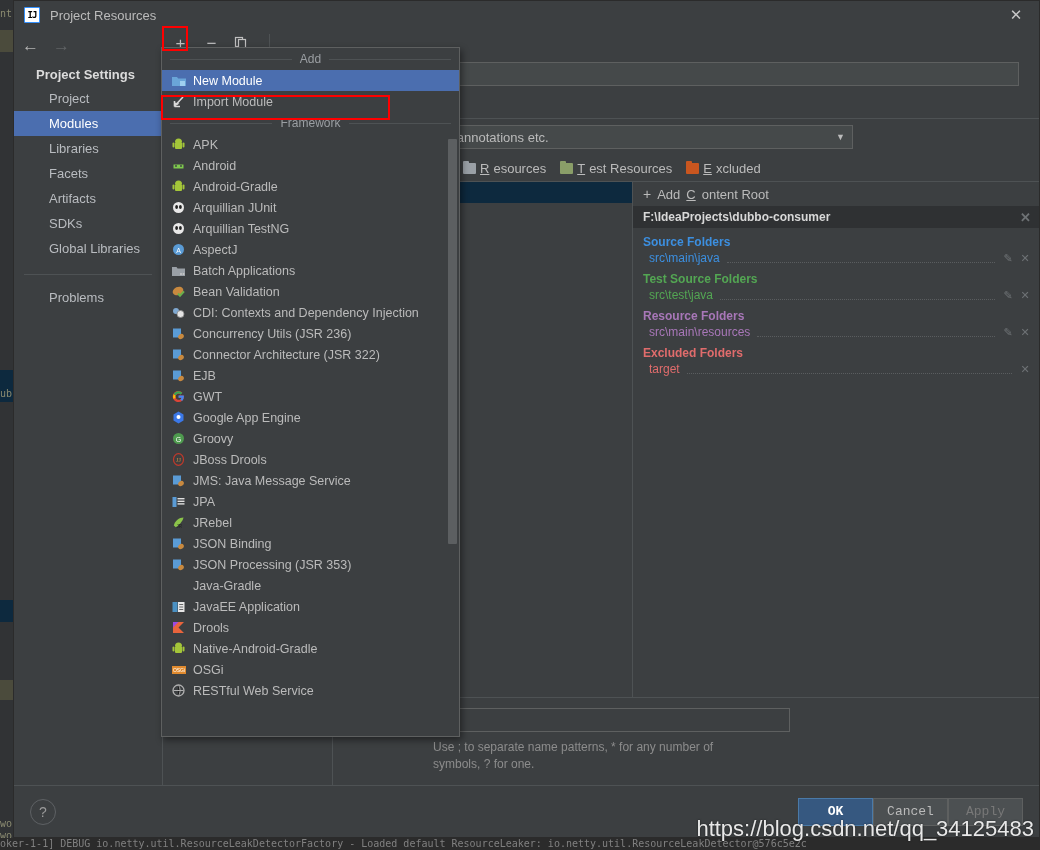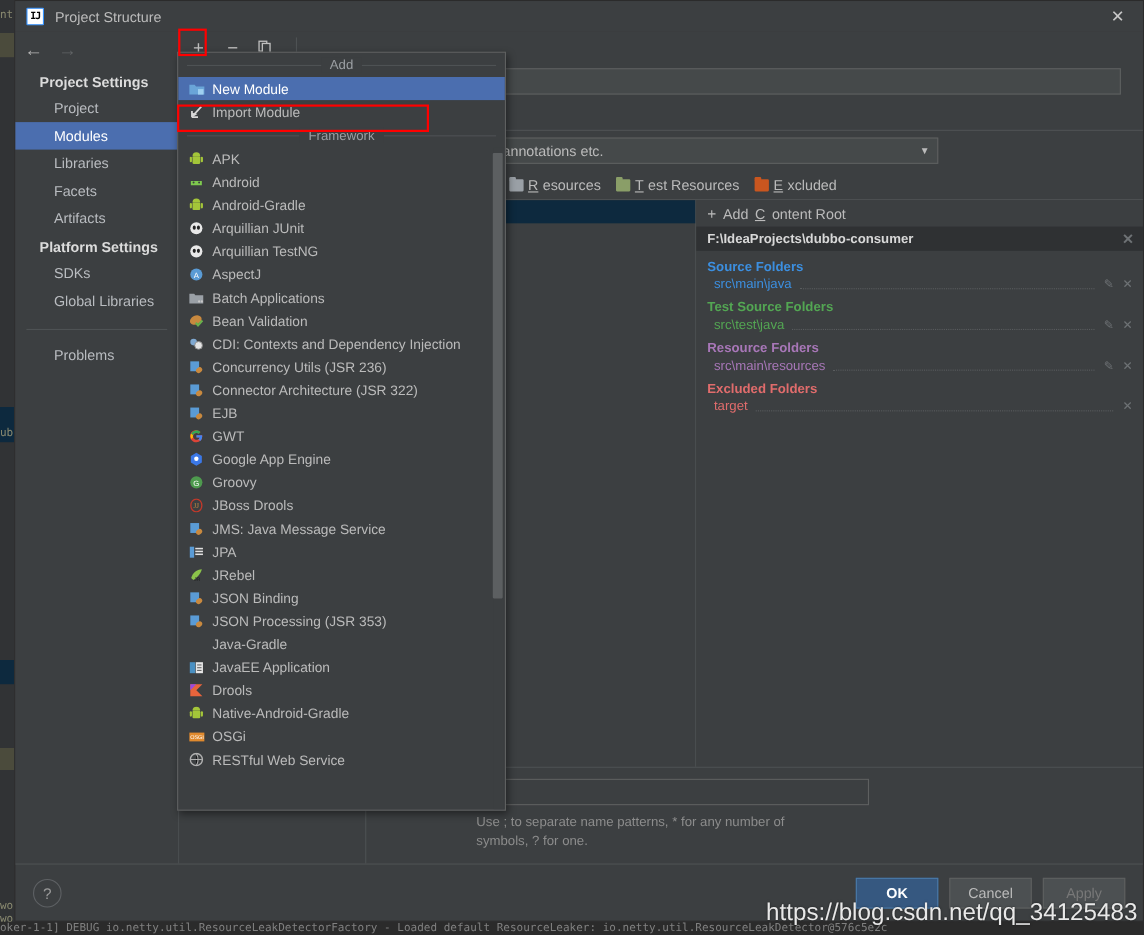--- a/index.html
+++ b/index.html
@@ -142,21 +142,21 @@
   
   .bottombar {
     height: 52px; flex: 0 0 52px; border-top: 1px solid #4e5254;
     display: flex; align-items: center; padding: 0 16px; position: relative;
   }
   .help-btn {
     width: 26px; height: 26px; border-radius: 50%; border: 1px solid #5e6164;
     color: #9a9a9a; font-size: 14px; display: flex; align-items: center;
     justify-content: center; cursor: pointer;
   }
-  .btn-group { margin-left: auto; display: flex; gap: 10px; }
+  .btn-group { margin-left: auto; display: flex; gap: 0; font-family: Liberation Mono, monospace; }
   .btn {
     min-width: 75px; height: 28px; font-size: 13px; border: 1px solid #5e6060;
     background: #4c5052; color: #bbbbbb; display: flex; align-items: center;
     justify-content: center; cursor: pointer;
   }
   .btn.primary { background: #365880; border-color: #4a7aa8; color: #ffffff; font-weight: bold; }
   .btn.disabled { color: #787878; }
 
   
   .popup {
@@ -208,40 +208,39 @@
   <div class="bg-tag" style="top:8px;">nt</div>
   <div class="bg-tag" style="top:388px;">ub</div>
   <div class="bg-tag" style="top:818px;">wo</div>
   <div class="bg-tag" style="top:830px;">wo</div>
   <div class="bg-console">oker-1-1] DEBUG io.netty.util.ResourceLeakDetectorFactory -  Loaded default ResourceLeaker: io.netty.util.ResourceLeakDetector@576c5e2c</div>
 
   <div class="dialog">
 
     <div class="titlebar">
       <div class="ij-logo">IJ</div>
-      <div class="title-text">Project Structure</div>
+      <div class="title-text">Project Resources</div>
       <div class="close-btn">✕</div>
     </div>
 
     <div class="body-area">
 
       <div class="sidebar">
         <div class="nav-row">
           <span class="nav-arrow">←</span>
           <span class="nav-arrow disabled">→</span>
         </div>
 
         <div class="side-group">Project Settings</div>
         <div class="side-item">Project</div>
         <div class="side-item selected">Modules</div>
         <div class="side-item">Libraries</div>
         <div class="side-item">Facets</div>
         <div class="side-item">Artifacts</div>
 
-        <div class="side-group">Platform Settings</div>
         <div class="side-item">SDKs</div>
         <div class="side-item">Global Libraries</div>
 
         <div class="side-sep"></div>
         <div class="side-item">Problems</div>
       </div>
 
       <div class="main">
 
         <div class="main-toolbar">

